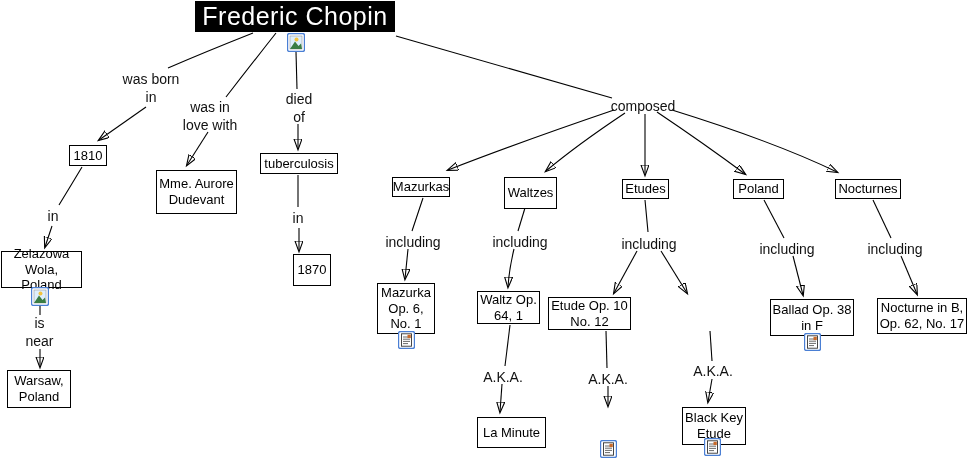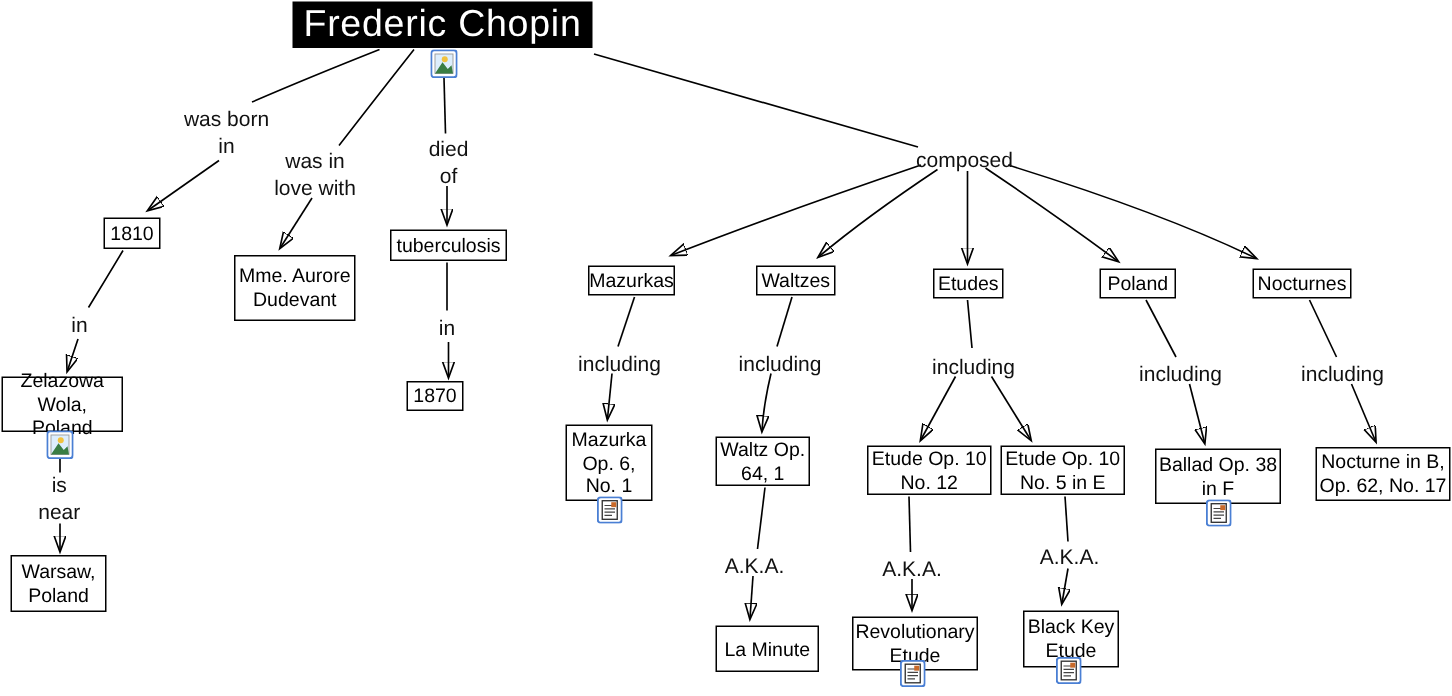--- a/index.html
+++ b/index.html
@@ -74,39 +74,37 @@
     <path d="M502,384 L500,412" marker-end="url(#arw)"></path>
     <path d="M608,386 L608,406" marker-end="url(#arw)"></path>
     <path d="M712,379 L708,402" marker-end="url(#arw)"></path>
   </svg>
 
   <div class="box title" style="left:195px;top:1px;width:200px;height:31px">Frederic Chopin</div>
 
   <div class="box" style="left:69px;top:145px;width:38px;height:21px">1810</div>
   <div class="box" style="left:156px;top:170px;width:81px;height:44px">Mme. Aurore Dudevant</div>
   <div class="box" style="left:260px;top:153px;width:78px;height:21px">tuberculosis</div>
-  <div class="box" style="left:271px;top:254px;width:38px;height:20px">1870</div>
+  <div class="box" style="left:293px;top:254px;width:38px;height:32px">1870</div>
   <div class="box" style="left:1px;top:251px;width:81px;height:37px">Zelazowa Wola, Poland</div>
   <div class="box" style="left:7px;top:370px;width:64px;height:38px">Warsaw, Poland</div>
 
   <div class="box" style="left:392px;top:177px;width:58px;height:20px">Mazurkas</div>
-  <div class="box" style="left:504px;top:177px;width:53px;height:20px">Waltzes</div>
+  <div class="box" style="left:504px;top:177px;width:53px;height:32px">Waltzes</div>
   <div class="box" style="left:622px;top:179px;width:47px;height:20px">Etudes</div>
   <div class="box" style="left:733px;top:179px;width:51px;height:20px">Poland</div>
   <div class="box" style="left:835px;top:179px;width:66px;height:20px">Nocturnes</div>
 
   <div class="box" style="left:377px;top:283px;width:58px;height:51px">Mazurka Op. 6, No. 1</div>
   <div class="box" style="left:477px;top:291px;width:63px;height:33px">Waltz Op. 64, 1</div>
-  <div class="box" style="left:578px;top:297px;width:83px;height:33px">Etude Op. 10 No. 12</div>
-  <div class="box" style="left:667px;top:297px;width:83px;height:33px">Etude Op. 10 No. 5 in E</div>
+  <div class="box" style="left:548px;top:297px;width:83px;height:33px">Etude Op. 10 No. 12</div>
   <div class="box" style="left:770px;top:299px;width:84px;height:37px">Ballad Op. 38 in F</div>
   <div class="box" style="left:877px;top:298px;width:90px;height:36px">Nocturne in B, Op. 62, No. 17</div>
 
   <div class="box" style="left:477px;top:417px;width:69px;height:31px">La Minute</div>
-  <div class="box" style="left:568px;top:411px;width:84px;height:36px">Revolutionary Etude</div>
   <div class="box" style="left:682px;top:407px;width:64px;height:38px">Black Key Etude</div>
 
   <div class="lbl" style="left:122px;top:72px;width:58px;height:32px">was born in</div>
   <div class="lbl" style="left:182px;top:100px;width:56px;height:32px">was in love with</div>
   <div class="lbl" style="left:284px;top:92px;width:30px;height:32px">died of</div>
   <div class="lbl" style="left:611px;top:98px;width:64px;height:16px">composed</div>
   <div class="lbl" style="left:42px;top:208px;width:22px;height:16px">in</div>
   <div class="lbl" style="left:287px;top:210px;width:22px;height:16px">in</div>
   <div class="lbl" style="left:23px;top:316px;width:33px;height:32px">is near</div>
   <div class="lbl" style="left:386px;top:234px;width:54px;height:16px">including</div>

